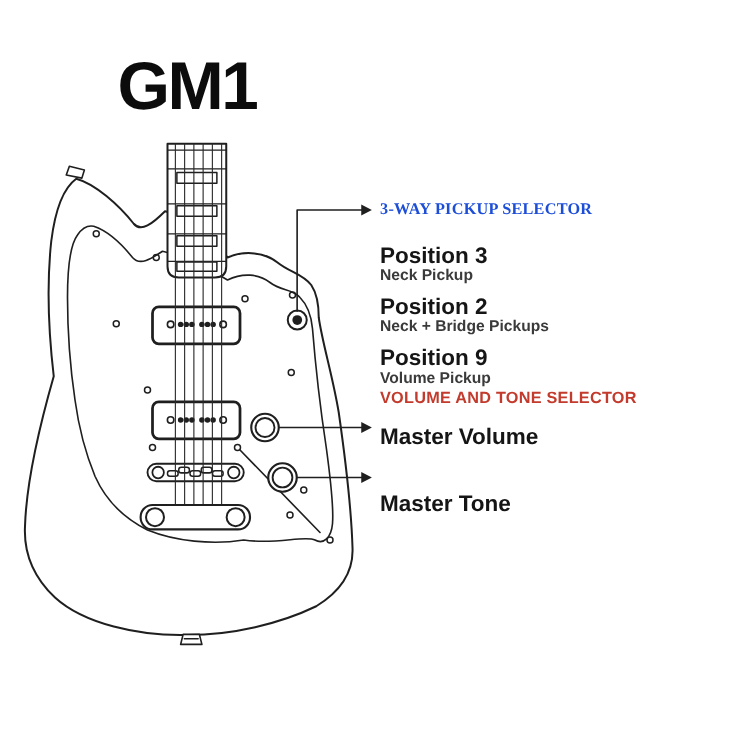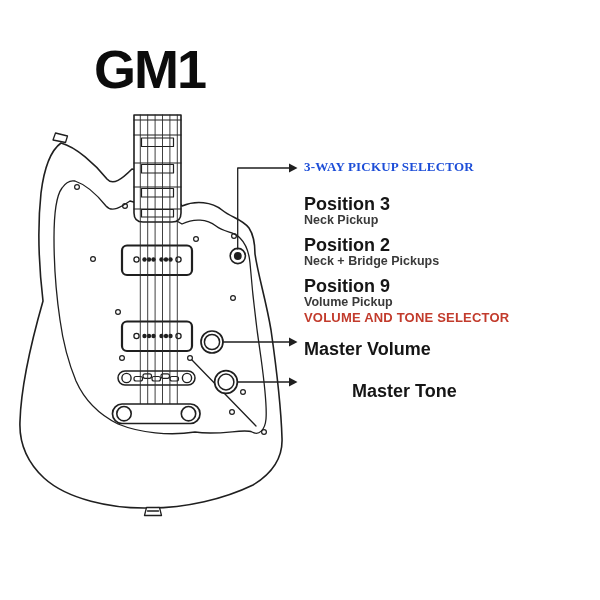--- a/index.html
+++ b/index.html
@@ -17,21 +17,21 @@
   .ann { position:absolute; left:304px; white-space:nowrap; }
   .heading { font-size:13px; font-weight:bold; letter-spacing:0.2px; line-height:14px; }
   .pos-label, .ctl-label { font-size:18px; font-weight:bold; color:#151515; line-height:14px; }
   .pos-desc { font-size:12.5px; font-weight:bold; color:#3a3a3a; line-height:13px; margin-top:2.5px; }
   .top-sel-heading { top:160px; }
   .top-pos3 { top:197px; }
   .top-pos2 { top:238px; }
   .top-pos1 { top:279px; }
   .top-ctl-heading { top:311px; }
   .top-mv { top:342px; }
-  .top-mt { top:384px;margin-left:48px; }
+  .top-mt { top:396px; }
 </style>
 </head>
 <body>
 
 <div class="stage">
 
   <div class="title">GM1</div>
 
   <svg class="diagram" width="600" height="600" viewBox="0 0 600 600" fill="none" stroke="#1f1f1f" stroke-linecap="round" stroke-linejoin="round">
 

